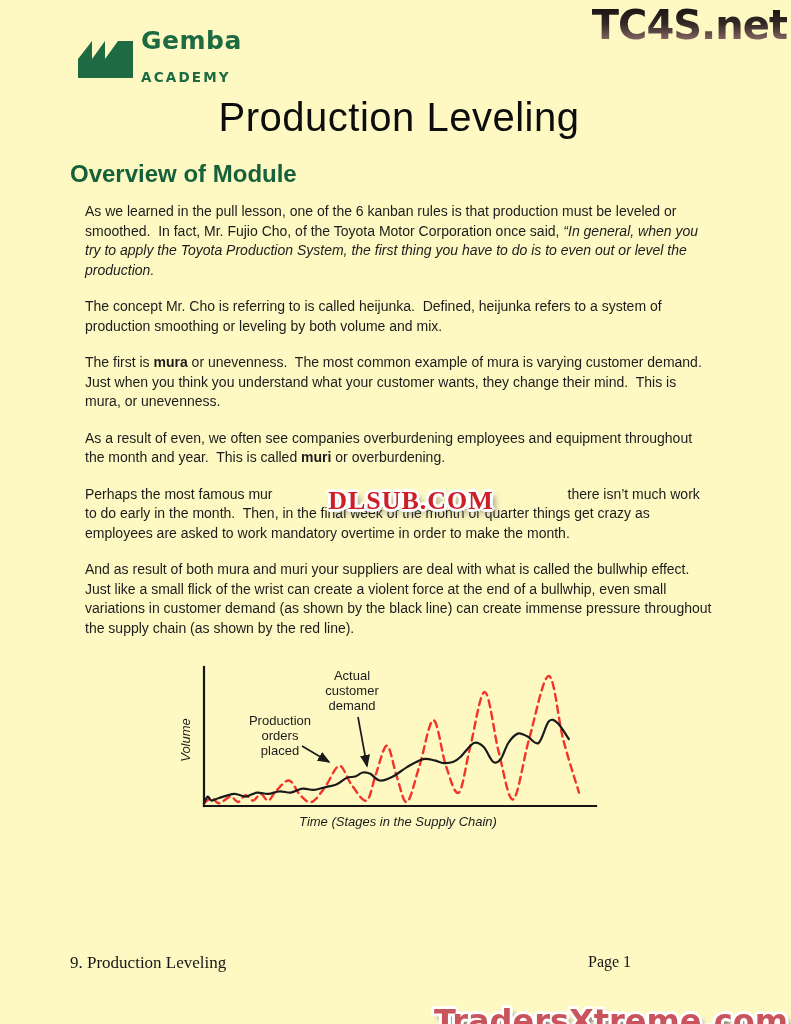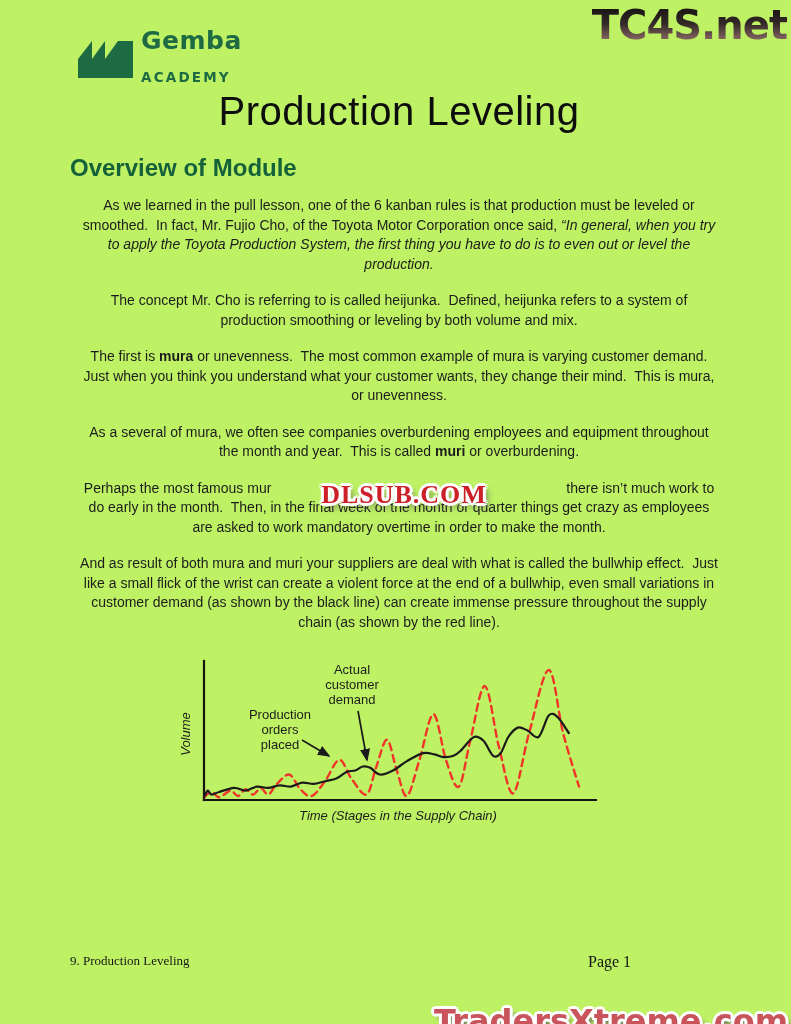--- a/index.html
+++ b/index.html
@@ -1,18 +1,18 @@
 <!DOCTYPE html>
 <html><head>
 <meta charset="utf-8">
 <style>
   html,body{margin:0;padding:0;background:#e8e8e8;}
   .page{
     position:relative; width:791px; height:1024px; margin:0 auto;
-    background:#bef264; overflow:hidden;
+    background:#fef9c3; overflow:hidden;
     font-family:"Liberation Sans", sans-serif; color:#1c1c1c;
   }
   
   .logo{position:absolute; left:78px; top:28px; display:flex; align-items:center; gap:7px;}
   .logo .brand{font-family:"DejaVu Sans", sans-serif; font-weight:bold; font-size:25px; line-height:1; color:#1d6a43; letter-spacing:0.5px;}
   .logo .sub{font-family:"DejaVu Sans", sans-serif; font-weight:bold; font-size:13.5px; line-height:1; color:#1d6a43; letter-spacing:2.2px; margin-top:18px;}
   
   .wm-top{
     position:absolute; top:2px; right:4px;
     font-family:"DejaVu Sans", sans-serif; font-weight:bold; font-size:40px; line-height:1.1;
@@ -38,40 +38,40 @@
   .wm-bottom{
     position:absolute; right:3px; top:1002px;
     font-family:"DejaVu Sans", sans-serif; font-weight:bold; font-size:32px;
     letter-spacing:0px; color:#c9545c; white-space:nowrap;
     text-shadow:
       -2px -2px 0 #fff, 2px -2px 0 #fff, -2px 2px 0 #fff, 2px 2px 0 #fff,
       -3px 0 0 #fff, 3px 0 0 #fff, 0 -3px 0 #fff, 0 3px 0 #fff,
       4px 5px 5px rgba(90,90,90,0.9);
   }
   
-  .content{position:absolute; left:70px; top:88px; width:658px;}
+  .content{position:absolute; left:70px; top:94px; width:658px;}
   h1.title{
     margin:0 0 22px; text-align:center; font-weight:normal;
     font-size:40px; line-height:46px; color:#0d0d0d; letter-spacing:0.5px;
   }
   h2.heading{margin:0 0 16px; font-size:24px; line-height:24px; font-weight:bold; color:#15613a;}
-  .para{margin:0 8px 17px; font-size:14px; line-height:19.5px; white-space:pre-wrap;text-align:center;}
+  .para{margin:0 15px 17px; font-size:14px; line-height:19.5px; white-space:pre-wrap;}
   .para em{font-style:italic;}
   .para b{font-weight:bold;}
   .rel{position:relative;}
   .wm-gap{display:inline-block; width:295px; height:1px;}
   
   figure.chart{margin:24px 0 26px 110px; padding:0; width:430px;}
   .chart svg{display:block;}
   .ann{font-family:"Liberation Sans", sans-serif; font-size:13px; fill:#1c1c1c;}
   .axis-label{font-family:"Liberation Sans", sans-serif; font-style:italic; font-size:13px; fill:#1c1c1c;}
   .axis{stroke:#151515; stroke-width:2.2; stroke-linecap:square;}
   .arrow{stroke:#1a1a1a; stroke-width:1.7;}
   
-  .footer-left{position:absolute; left:70px; top:953px; font-family:"Liberation Serif", serif; font-size:13px; color:#161616;}
+  .footer-left{position:absolute; left:70px; top:953px; font-family:"Liberation Serif", serif; font-size:17px; color:#161616;}
   .footer-right{position:absolute; left:588px; top:953px; font-family:"Liberation Serif", serif; font-size:16px; color:#161616;}
 </style>
 </head>
 <body>
 
 <div class="page">
 
   <div class="logo">
     <svg width="56" height="46" viewBox="0 0 56 46" aria-hidden="true">
       <polygon points="0,45 0,26 14,8 14,26 27,8 27,26 40,8 55,8 55,45" fill="#1d6a43"></polygon>
@@ -88,21 +88,21 @@
     <h1 class="title">Production Leveling</h1>
     <h2 class="heading">Overview of Module</h2>
 
     <p class="para"><span>As we learned in the pull lesson, one of the 6 kanban rules is that production must be leveled or smoothed.  In fact, Mr. Fujio Cho, of the Toyota Motor Corporation once said, </span><em>“In general, when you try to apply the Toyota Production System, the first thing you have to do is to even out or level the production.</em></p>
 
     <p class="para">The concept Mr. Cho is referring to is called heijunka.  Defined, heijunka refers to a system of production smoothing or leveling by both volume and mix.</p>
 
 
     <p class="para"><span>The first is </span><b>mura</b><span> or unevenness.  The most common example of mura is varying customer demand.  Just when you think you understand what your customer wants, they change their mind.  This is mura, or unevenness.</span></p>
 
-    <p class="para"><span>As a several of mura, we often see companies overburdening employees and equipment throughout the month and year.  This is called </span><b>muri</b><span> or overburdening.</span></p>
+    <p class="para"><span>As a result of even, we often see companies overburdening employees and equipment throughout the month and year.  This is called </span><b>muri</b><span> or overburdening.</span></p>
 
     <p class="para rel"><span>Perhaps the most famous mur</span><span class="wm-gap"></span><span>there isn’t much work to do early in the month.  Then, in the final week of the month or quarter things get crazy as employees are asked to work mandatory overtime in order to make the month.</span><span class="wm-mid">DLSUB.COM</span></p>
 
     <p class="para">And as result of both mura and muri your suppliers are deal with what is called the bullwhip effect.  Just like a small flick of the wrist can create a violent force at the end of a bullwhip, even small variations in customer demand (as shown by the black line) can create immense pressure throughout the supply chain (as shown by the red line).</p>
 
     <figure class="chart">
       <svg id="bullwhip-chart" width="430" height="170" viewBox="0 0 430 170">
         <defs>
           <marker id="ah" markerWidth="9" markerHeight="8" refX="6.5" refY="3" orient="auto">
             <path d="M0,0 L7.5,3 L0,6 Z" fill="#1a1a1a"></path>

